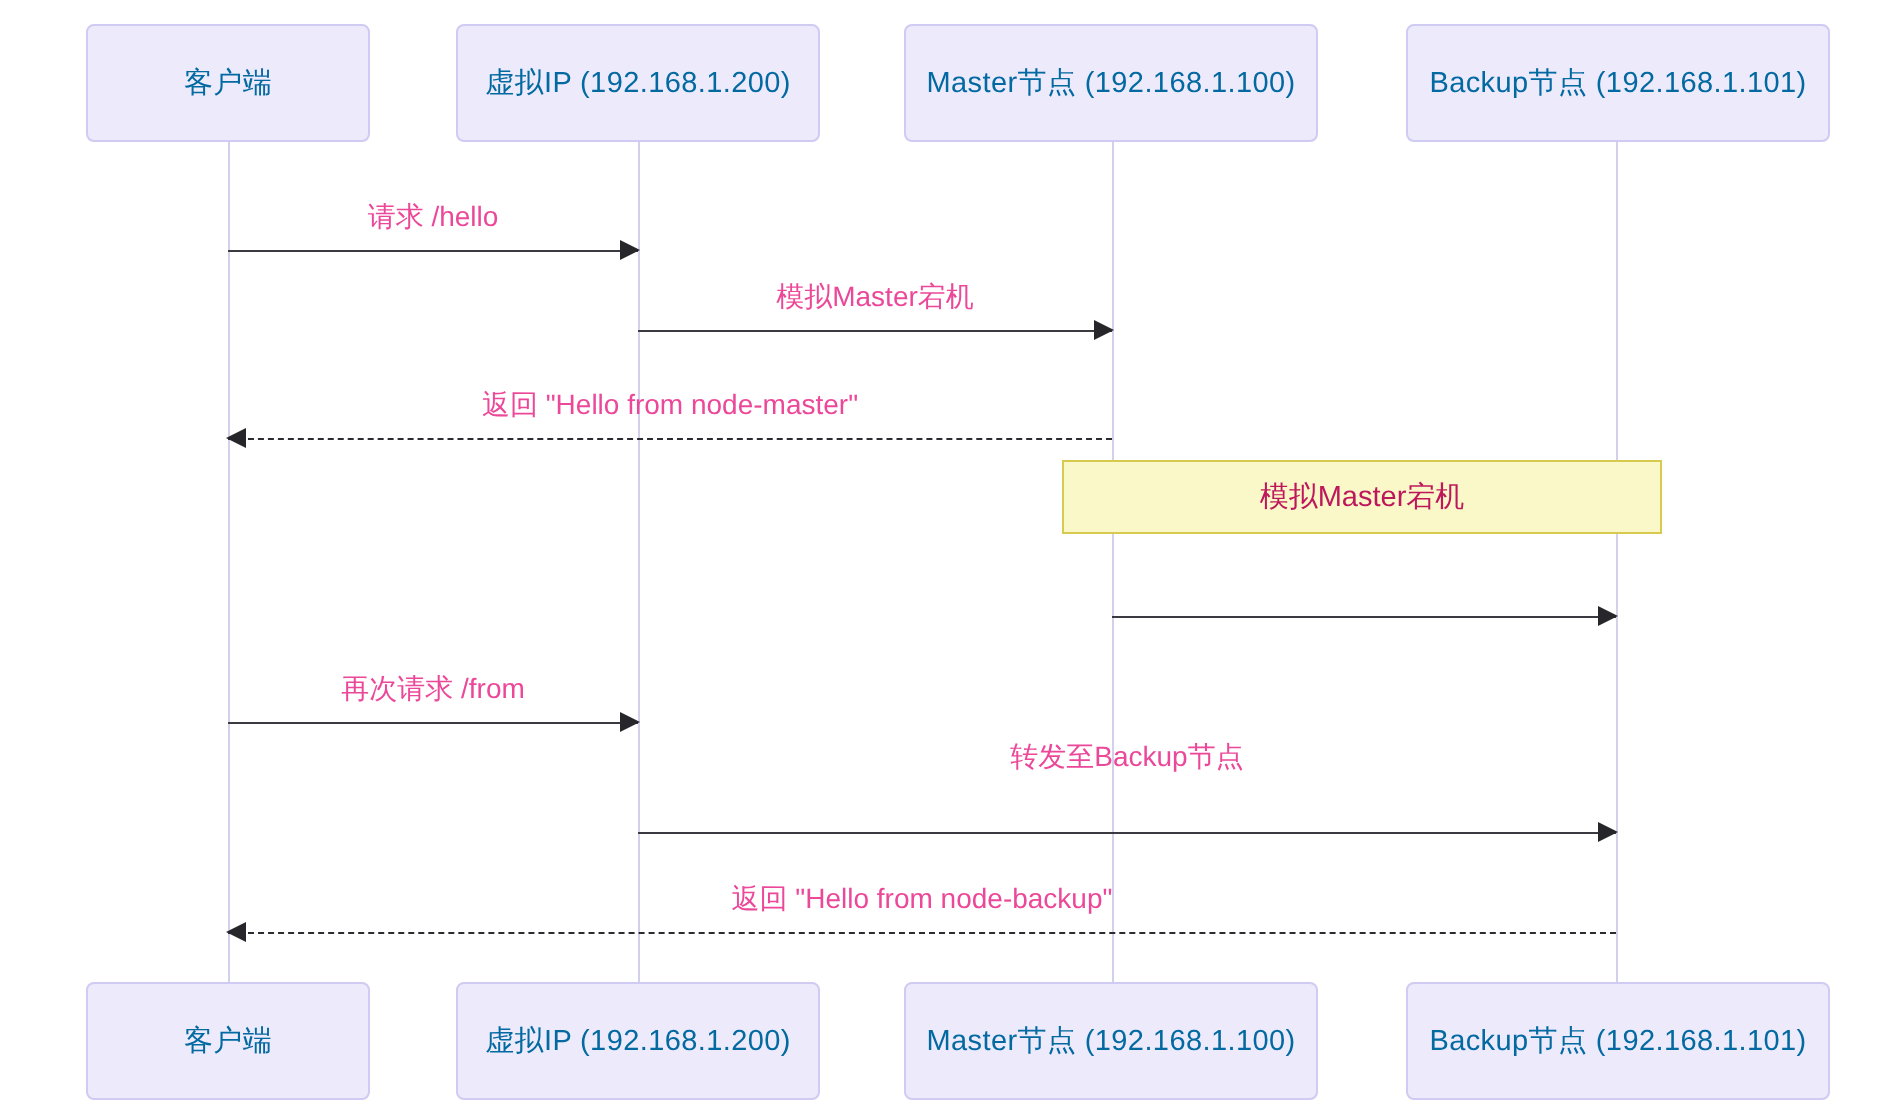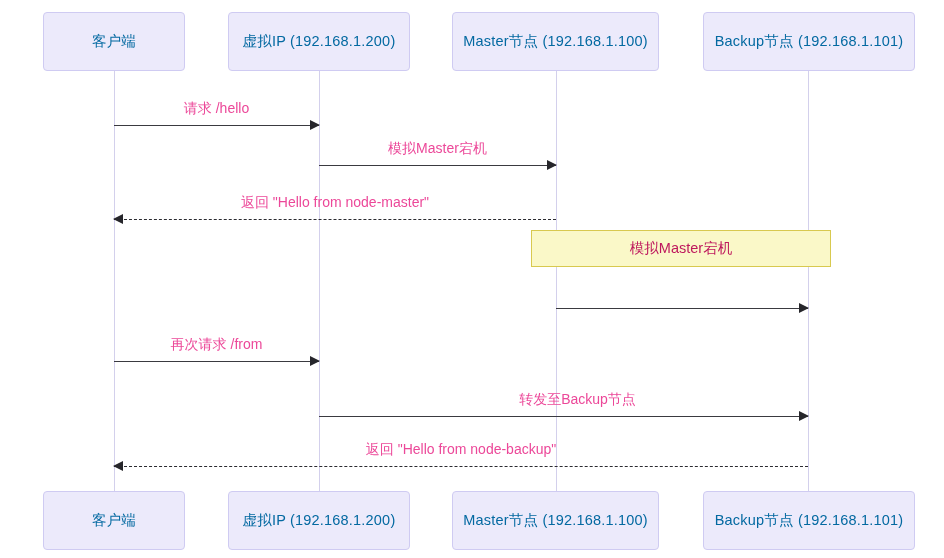--- a/index.html
+++ b/index.html
@@ -132,19 +132,19 @@
     </div>
     <div class="msg to-right" style="left: 114px; top: 361px; width: 205px;">
       <div class="shaft" style="width: 205px;"></div>
       <div class="head"></div>
     </div>
     <div class="msg-label" style="left: 216.5px; top: 354px;">再次请求 /from</div>
     <div class="msg to-right" style="left: 319px; top: 416px; width: 489px;">
       <div class="shaft" style="width: 489px;"></div>
       <div class="head"></div>
     </div>
-    <div class="msg-label" style="left: 563.5px; top: 409px; margin-left: 14px;">转发至Backup节点</div>
+    <div class="msg-label" style="left: 563.5px; top: 388px;">转发至Backup节点</div>
     <div class="msg dashed to-left" style="left: 114px; top: 466px; width: 694px;">
       <div class="shaft" style="width: 694px;"></div>
       <div class="head"></div>
     </div>
     <div class="msg-label" style="left: 461px; top: 459px;">返回 "Hello from node-backup"</div>
   </div>
 
 </body></html>

